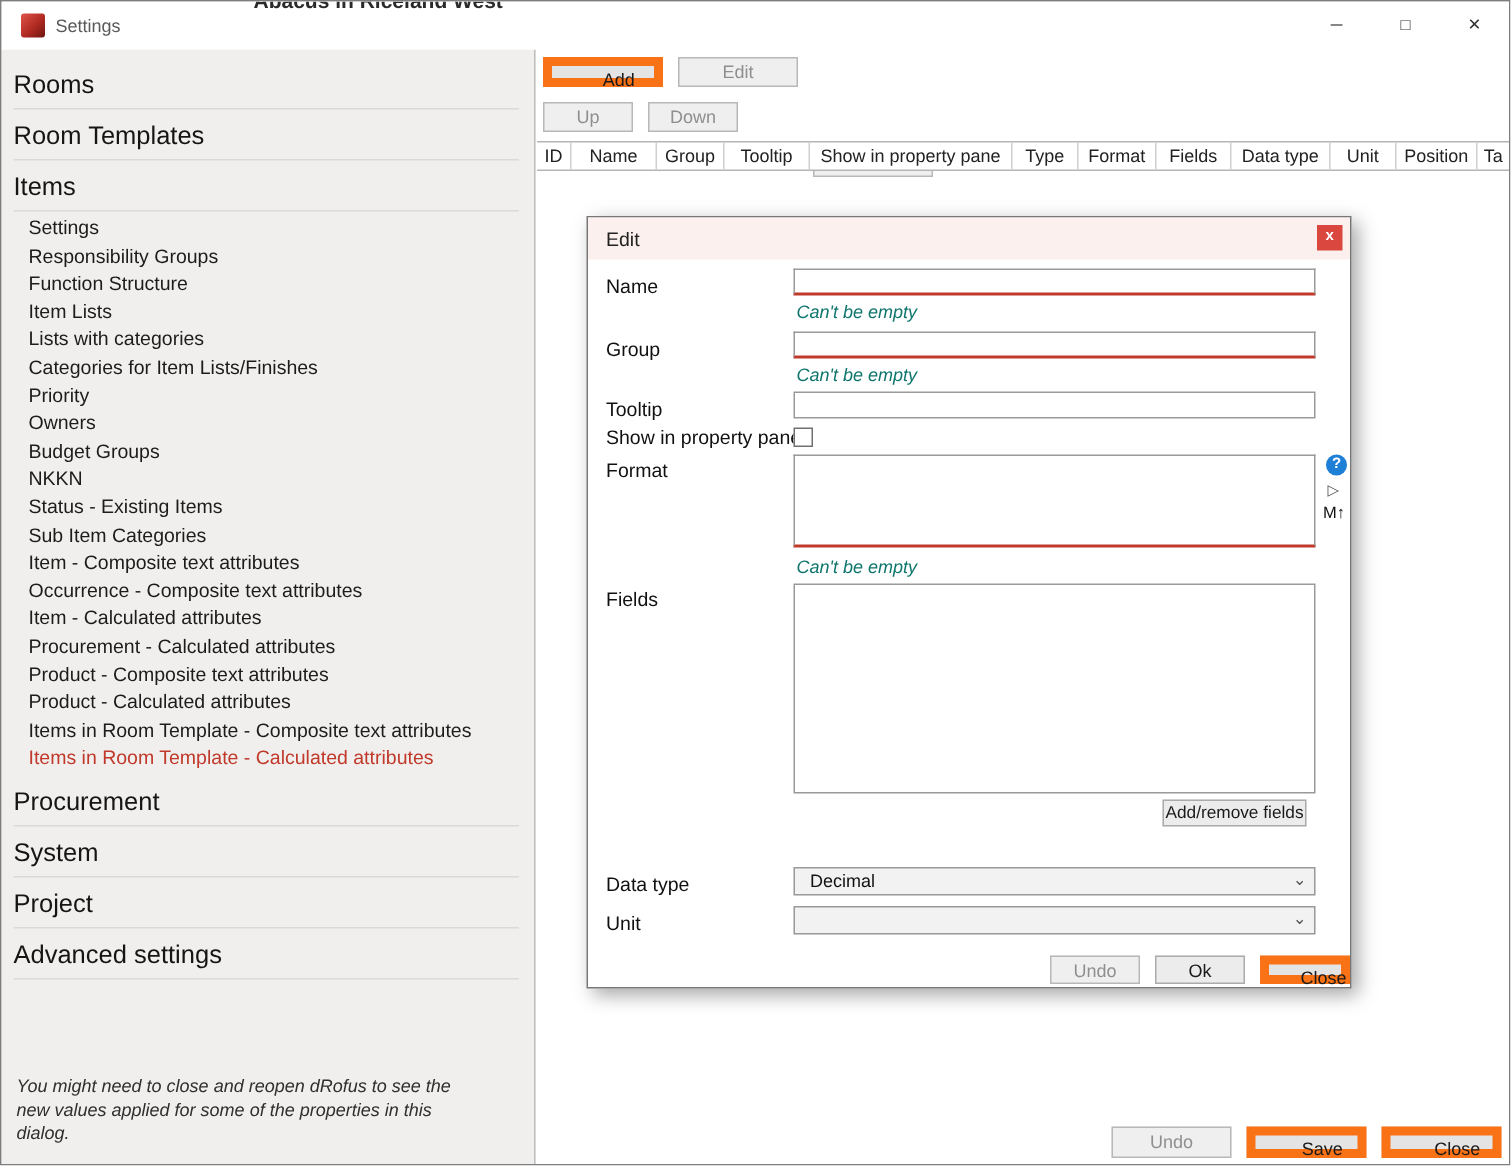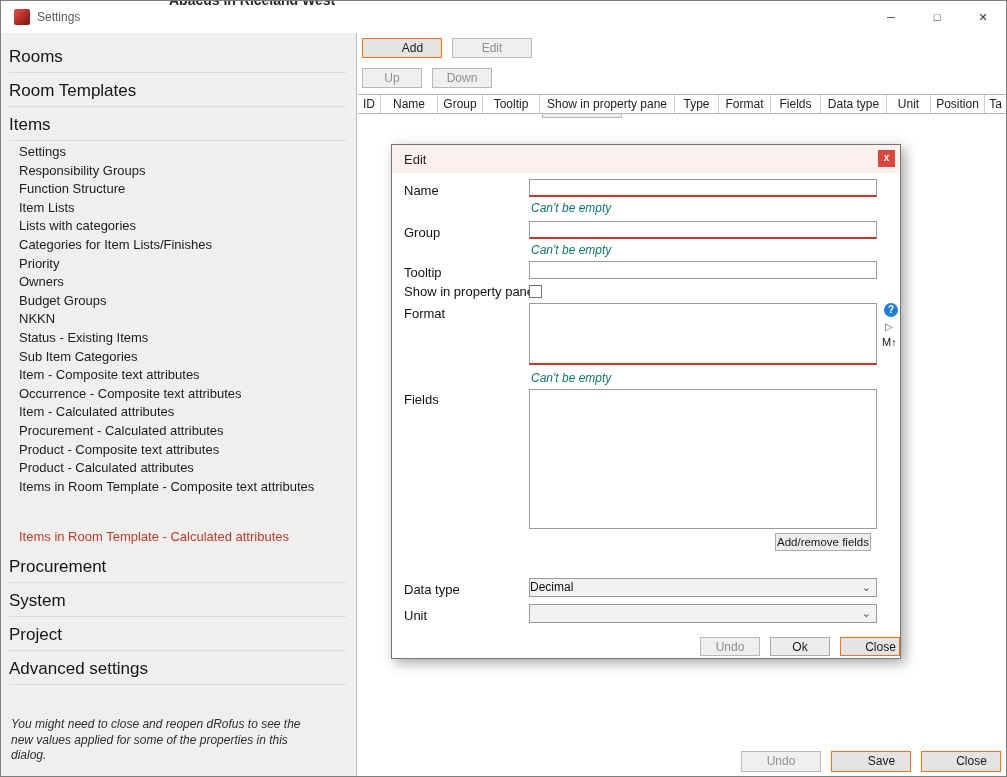--- a/index.html
+++ b/index.html
@@ -15,27 +15,27 @@
     background:linear-gradient(135deg,#e0554a 0%,#b02a22 55%,#6e1511 100%);}
   .title-text{position:absolute;left:36px;top:9px;font-size:12px;color:#5a5a5a;}
   .win-btns{position:absolute;right:0;top:0;height:32px;display:flex;}
   .win-btn{width:46px;height:32px;line-height:32px;text-align:center;font-size:11px;color:#333;cursor:default;}
 
   
   .sidebar{position:absolute;top:32px;left:0;width:356px;bottom:0;background:#f0efed;border-right:1px solid #bdbdbd;box-sizing:border-box;padding-top:6px;}
   .side-header{font-size:17px;color:#151515;margin:0 10px 0 8px;padding:8px 0 5px 0;border-bottom:1px solid #dcdad6;cursor:default;}
   .side-sub{margin:2px 0 2px 0;}
   .side-sub-item{font-size:13px;color:#1c1c1c;padding-left:18px;height:18.6px;line-height:18.6px;white-space:nowrap;cursor:default;}
-  .side-sub-item.selected{color:#c0392b;margin-top:32px;}
+  .side-sub-item.selected{color:#c0392b;}
   .side-footer{position:absolute;left:10px;bottom:12px;width:308px;font-size:12px;font-style:italic;color:#2f2f2f;line-height:1.3;}
 
   
   .main{position:absolute;left:357px;top:32px;right:0;bottom:0;background:#fff;}
   .btn{position:absolute;box-sizing:border-box;background:#ececec;border:1px solid #ababab;font-size:12px;color:#1a1a1a;text-align:center;height:20px;line-height:18px;cursor:default;}
-  .btn.primary{border:1px solid #f97316;background:#e4e4e4;padding-left:21px;}
+  .btn.primary{border:6px solid #f97316;background:#e4e4e4;padding-left:21px;}
   .btn.disabled{color:#8f8f8f;border-color:#b8b8b8;background:#efefef;}
 
   .grid-header{position:absolute;left:0;right:0;top:61px;height:20px;display:flex;border-top:1px solid #b5b5b5;border-bottom:1px solid #b5b5b5;box-sizing:border-box;background:#fff;}
   .grid-col{border-right:1px solid #cfcfcf;font-size:12px;color:#222;display:flex;align-items:center;justify-content:center;overflow:hidden;white-space:nowrap;box-sizing:border-box;padding:0 2px;}
   .grid-col:nth-of-type(1){width:23px;}
   .grid-col:nth-of-type(2){width:57px;}
   .grid-col:nth-of-type(3){width:45px;}
   .grid-col:nth-of-type(4){width:57px;}
   .grid-col:nth-of-type(5){width:135px;}
   .grid-col:nth-of-type(6){width:44px;}
@@ -51,21 +51,21 @@
   .dialog-header{position:absolute;top:0;left:0;right:0;height:28px;background:#fbf0ee;}
   .dialog-title{position:absolute;left:12px;top:7px;font-size:13px;color:#222;}
   .dialog-close{position:absolute;right:5px;top:5px;width:17px;height:17px;background:#d9473f;color:#fff;font-size:10px;font-weight:bold;text-align:center;line-height:16px;cursor:default;}
   .dlg-label{position:absolute;left:12px;font-size:13px;color:#111;white-space:nowrap;}
   .dlg-input{position:absolute;left:137px;width:348px;height:18px;box-sizing:border-box;border:1px solid #9a9a9a;background:#fff;font-size:12px;padding:0 3px;font-family:"Liberation Sans",sans-serif;}
   .dlg-input.invalid{border-bottom:2px solid #c0392b;}
   .dlg-textarea{position:absolute;left:137px;width:348px;box-sizing:border-box;border:1px solid #9a9a9a;background:#fff;resize:none;font-family:"Liberation Sans",sans-serif;font-size:12px;}
   .dlg-textarea.invalid{border-bottom:2px solid #c0392b;}
   .validation{position:absolute;left:139px;color:#0f766e;font-size:12px;font-style:italic;}
   .checkbox{position:absolute;left:137px;width:13px;height:13px;border:1px solid #707070;background:#fff;box-sizing:border-box;}
-  .dlg-select{position:absolute;left:137px;width:348px;height:19px;box-sizing:border-box;border:1px solid #9a9a9a;background:#f2f2f2;font-size:12px;color:#111;line-height:17px;padding:0 0;}
+  .dlg-select{position:absolute;left:137px;width:348px;height:19px;box-sizing:border-box;border:1px solid #9a9a9a;background:#f2f2f2;font-size:12px;color:#111;line-height:17px;padding:0 10px;}
   .dlg-select .chev{position:absolute;right:5px;top:0;color:#555;font-size:11px;}
   .chev::before{content:"⌄";}
   .help-icon{position:absolute;left:492px;width:14px;height:14px;border-radius:50%;background:#1e7fd6;color:#fff;font-size:10px;font-weight:bold;text-align:center;line-height:14px;}
   .play-icon{position:absolute;left:493px;font-size:10px;color:#555;}
   .mup-icon{position:absolute;left:490px;font-size:11px;color:#111;white-space:nowrap;}
   .dlg-btn{position:absolute;width:60px;height:19px;}
 </style>
 </head>
 <body>
 

